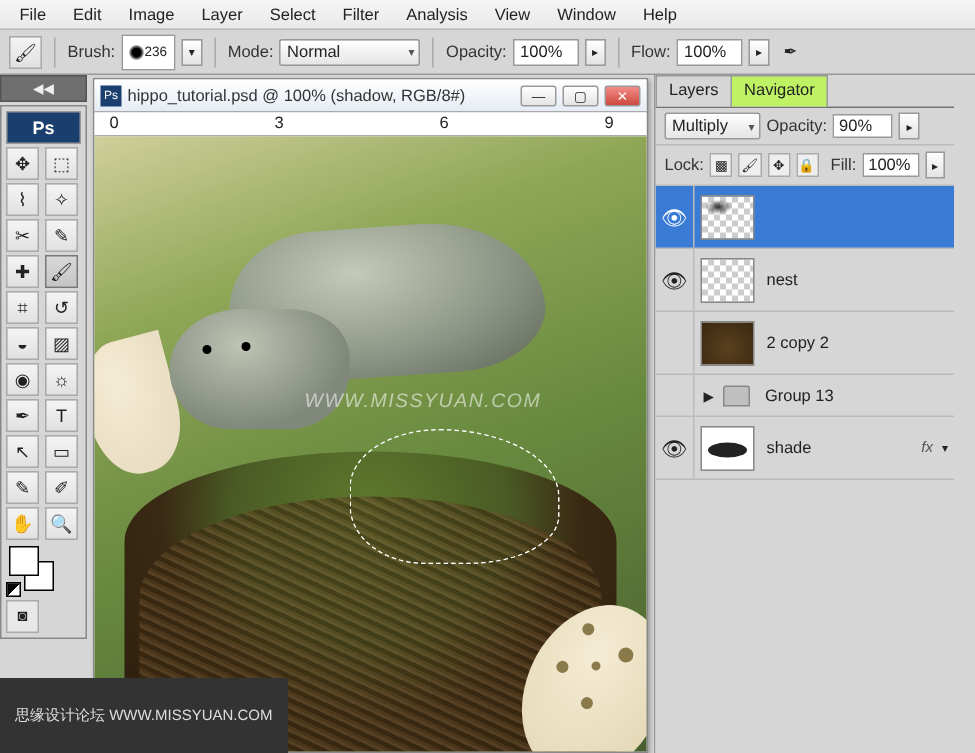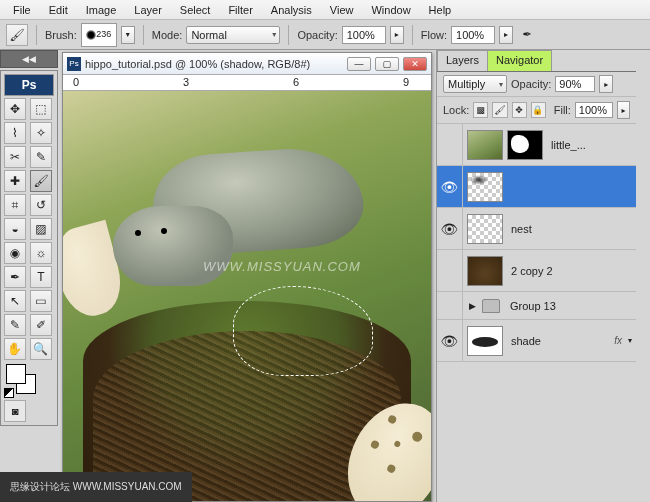--- a/index.html
+++ b/index.html
@@ -63,21 +63,21 @@
 .layer.selected * { color:#fff; }
 .vis { width:26px; height:100%; display:flex; align-items:center; justify-content:center; border-right:1px solid #bbb; font-size:14px; }
 .thumb { width:36px; height:30px; border:1px solid #888; margin:0 4px; background:#fff; background-size:cover; background-position:center; flex-shrink:0; }
 .thumb.trans { background:repeating-conic-gradient(#ccc 0 25%,#fff 0 50%) 0 0/8px 8px; }
 .mask { width:36px; height:30px; border:1px solid #888; margin-right:4px; background:#000; position:relative; flex-shrink:0; }
 .layer-name { flex:1; padding-left:4px; font-weight:bold; font-size:11px; }
 .layer-name.nb { font-weight:normal; }
 .nest-thumb { background:radial-gradient(circle at 50% 60%,#5a4020,#3a2810); }
 .shade-thumb { background:linear-gradient(#fff,#fff); position:relative; }
 .shade-thumb:before { content:""; position:absolute; top:10px; left:4px; right:4px; height:10px; background:#222; border-radius:50%; }
-.footer { position:absolute; bottom:0; left:0; background:#333; color:#ddd; font-size:10px; padding:8px 10px; }
+.footer { position:absolute; bottom:0; left:0; background:#333; color:#ddd; font-size:10px; padding:18px 10px; }
 .divider-v { width:1px; height:20px; background:#aaa; margin:0 4px; }
 .little-thumb { background:linear-gradient(150deg,#b5c18c,#7a9350 60%,#556b2f); }
 .little-mask { background:#000; }
 .little-mask:before { content:""; position:absolute; top:4px; left:3px; width:18px; height:18px; background:#fff; border-radius:40% 60% 50% 50%; }
 .shadow-thumb { position:relative; }
 .shadow-thumb:before { content:""; position:absolute; top:2px; left:2px; right:14px; height:10px; background:radial-gradient(ellipse,#333,transparent 70%); }
 .group-row { height:28px; }
 .folder-ico { width:18px; height:14px; background:#bfbfbf; border:1px solid #888; border-radius:2px 2px 0 0; margin:0 6px; }
 .fx { font-size:10px; font-style:italic; margin-right:6px; color:#555; }
 .fx-arr { font-size:8px; margin-right:4px; }
@@ -212,26 +212,20 @@
       <div class="lock-ico">🔒</div>
       <span style="flex:1"></span>
       <span class="label">Fill:</span>
       <div class="small-input">
           <span>100%</span>
         </div>
       <span class="arrow-btn">▸</span>
     </div>
     <div class="layers-list">
 
-      <div class="layer">
-        <div class="vis"></div>
-        <div class="thumb little-thumb"></div>
-        <div class="mask little-mask"></div>
-        <div class="layer-name nb">little_...</div>
-      </div>
 
       <div class="layer selected">
         <div class="vis">👁</div>
         <div class="thumb trans shadow-thumb"></div>
       </div>
 
       <div class="layer">
         <div class="vis">👁</div>
         <div class="thumb trans nest-thumb"></div>
         <div class="layer-name nb">nest</div>

